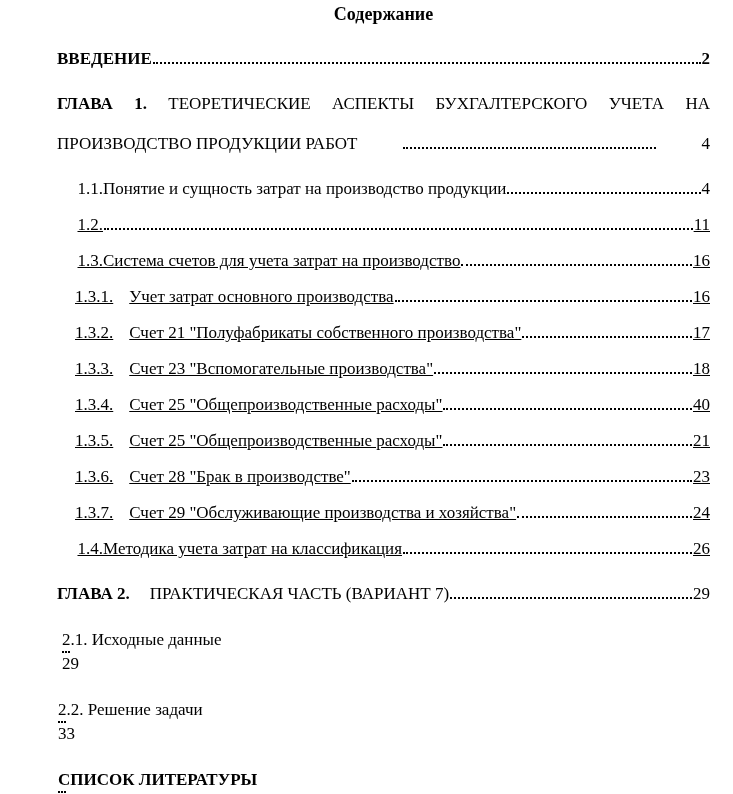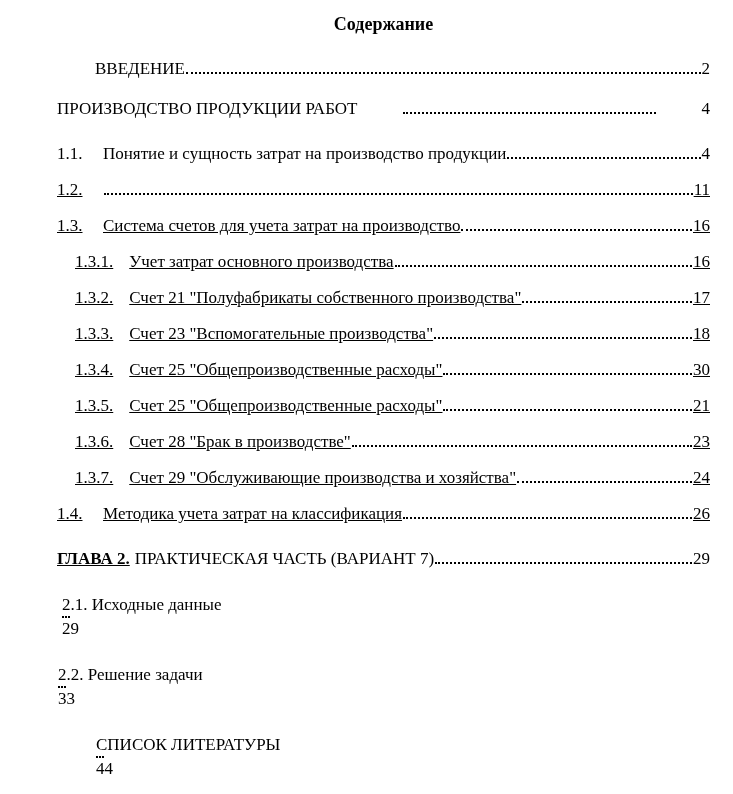--- a/index.html
+++ b/index.html
@@ -4,21 +4,21 @@
 <style>
   html, body {
     margin: 0; padding: 0;
     width: 733px; height: 794px;
     background: #ffffff;
     overflow: hidden;
   }
   .page {
     box-sizing: border-box;
     width: 733px; height: 794px;
-    padding: 12px 23px 0 57px;
+    padding: 2px 23px 0 57px;
     font-family: "Liberation Serif", "DejaVu Serif", serif;
     font-size: 17px;
     line-height: 22px;
     color: #000000;
   }
   .title {
     text-align: center;
     font-weight: 700;
     font-size: 18px;
     line-height: 24px;
@@ -32,27 +32,28 @@
   .jline {
     display: block;
     text-align: justify;
     text-align-last: justify;
     white-space: normal;
   }
   .mt-sm { margin-top: 14px; text-decoration: underline; }
   .mt-md { margin-top: 18px; gap: 45px; }
   .mt-lg { margin-top: 23px; }
   .mt-xl { margin-top: 24px; flex-direction: column; }
-  .bold { font-weight: 400; margin-left: 38px; }
+  .bold { font-weight: 700; }
   .b { font-weight: 700; }
-  .prefix { margin-right: 5px; text-decoration: underline; }
+  .prefix { margin-right: 20px; }
   .numfix {
     flex: 0 0 auto;
     display: inline-block;
     width: 46px;
+    text-align: right;
   }
   .numin { margin-right: 16px; }
   .sub { padding-left: 18px; }
   .leader {
     flex: 1 1 auto;
     min-width: 8px;
     border-bottom: 2px dotted #000000;
     margin: 0 1px;
   }
   .bold .leader { border-bottom-width: 2.5px; }
@@ -64,20 +65,23 @@
 <div class="page">
 
   <div class="title">Содержание</div>
 
   <div class="row bold">
     <span>ВВЕДЕНИЕ</span>
       <span class="leader"></span>
       <span class="pg">2</span>
   </div>
 
+  <div class="jline mt-lg">
+    <span class="b">ГЛАВА 1.</span> <span>ТЕОРЕТИЧЕСКИЕ АСПЕКТЫ БУХГАЛТЕРСКОГО УЧЕТА НА</span>
+  </div>
   <div class="row mt-md">
     <span>ПРОИЗВОДСТВО ПРОДУКЦИИ РАБОТ</span>
       <span class="leader"></span>
       <span class="pg">4</span>
   </div>
 
   <div class="row mt-lg">
     <span class="numfix">1.1.</span>
       <span>Понятие и сущность затрат на производство продукции</span>
       <span class="leader"></span>
@@ -110,21 +114,21 @@
   <div class="row mt-sm sub">
     <span class="numin">1.3.3.</span>
       <span>Счет 23 "Вспомогательные производства"</span>
       <span class="leader"></span>
       <span class="pg">18</span>
   </div>
   <div class="row mt-sm sub">
     <span class="numin">1.3.4.</span>
       <span>Счет 25 "Общепроизводственные расходы"</span>
       <span class="leader"></span>
-      <span class="pg">30</span>
+      <span class="pg">40</span>
   </div>
   <div class="row mt-sm sub">
     <span class="numin">1.3.5.</span>
       <span>Счет 25 "Общепроизводственные расходы"</span>
       <span class="leader"></span>
       <span class="pg">21</span>
   </div>
   <div class="row mt-sm sub">
     <span class="numin">1.3.6.</span>
       <span>Счет 28 "Брак в производстве"</span>

